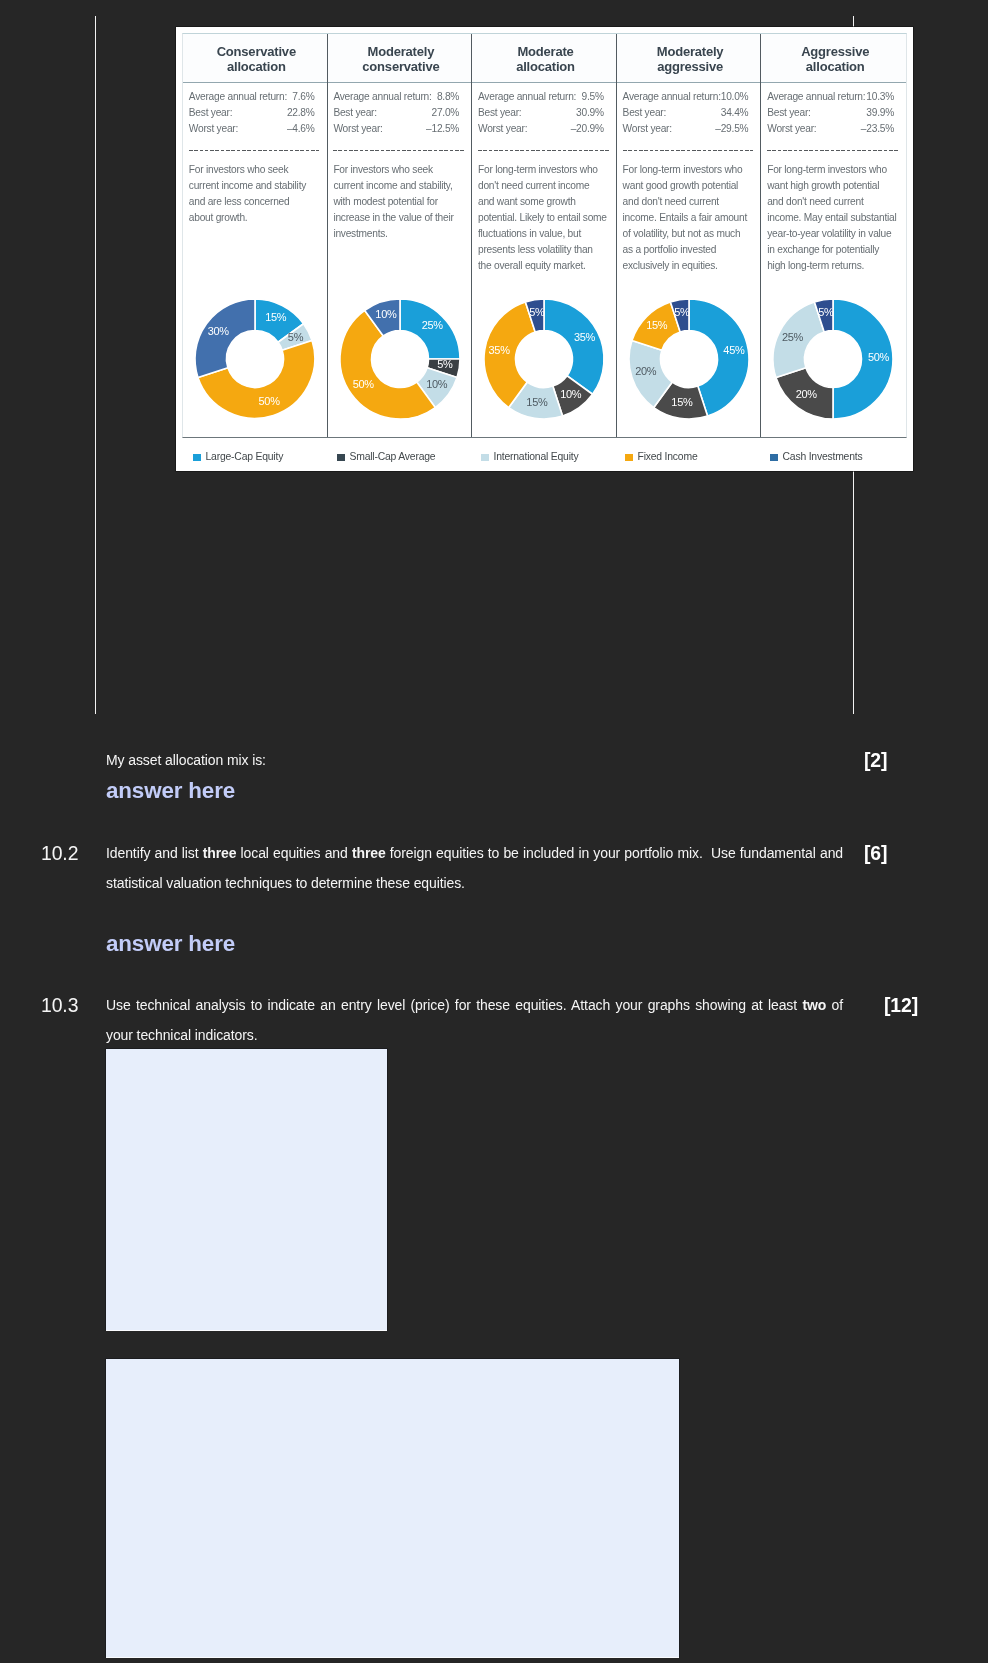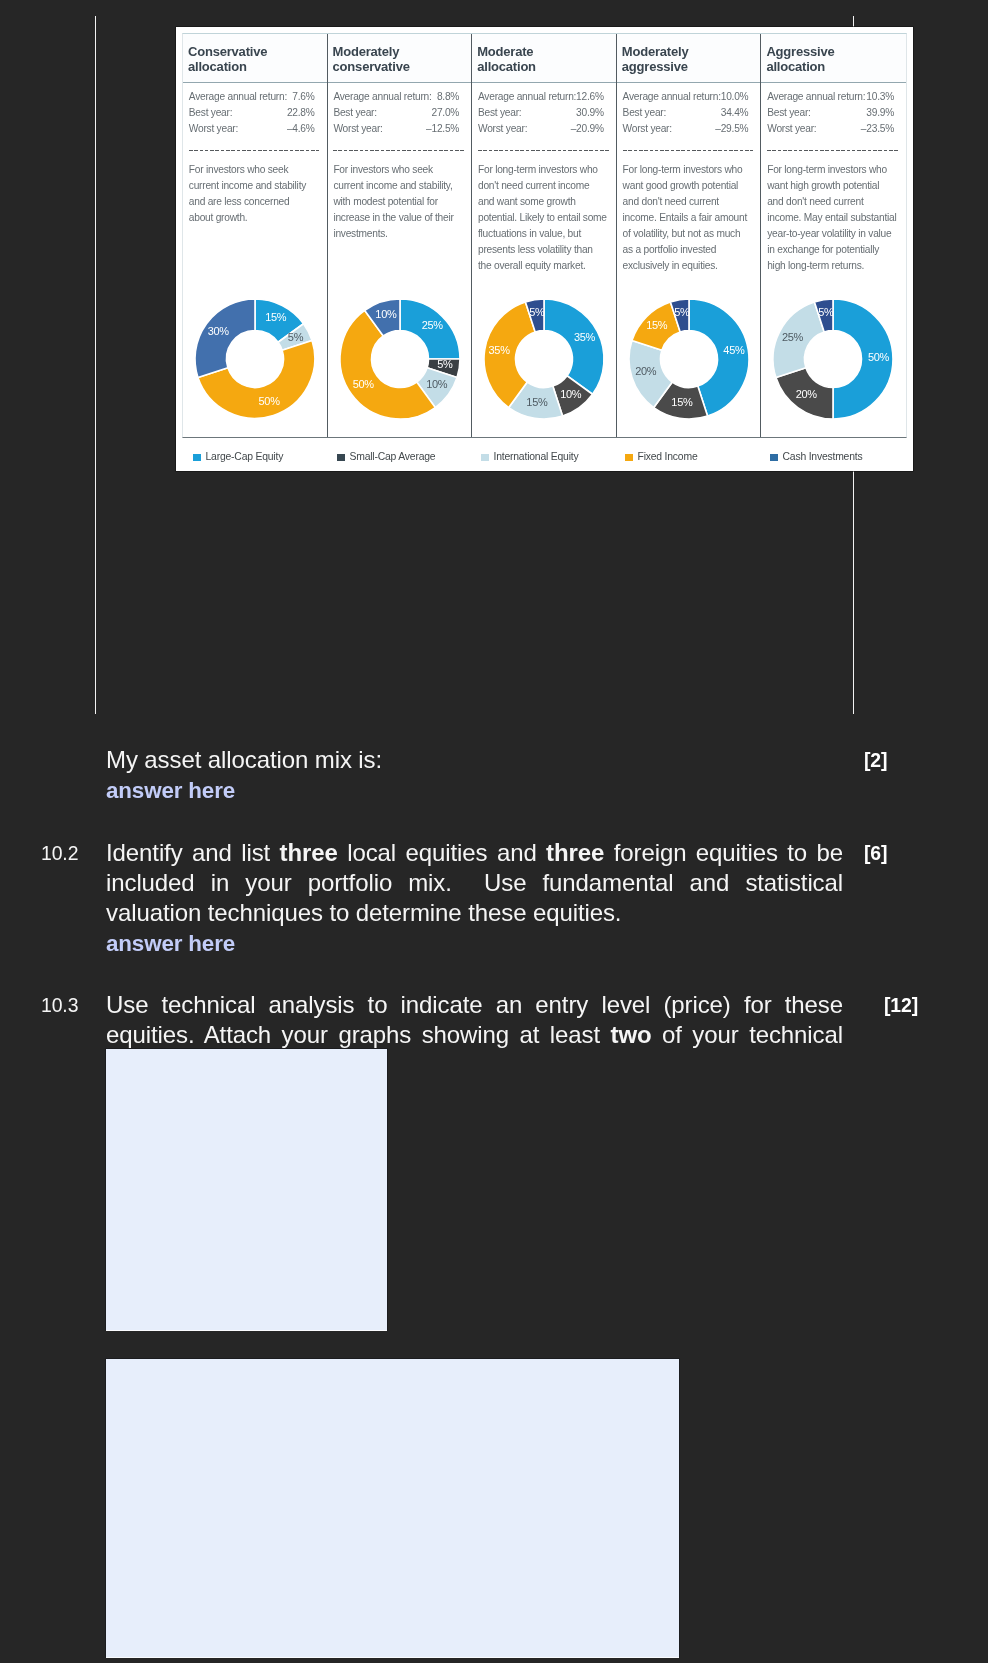--- a/index.html
+++ b/index.html
@@ -14,39 +14,39 @@
        border-top:1.5px solid #c0d4d9;border-left:1px solid #dfe6e9;
        border-right:1px solid #dfe6e9;border-bottom:1.4px solid #6c767b;
        box-sizing:border-box;}
   .col{position:absolute;top:0;width:144.6px;height:100%;box-sizing:border-box;
        border-right:1px solid #525b61;}
   .col.last{border-right:none;}
   .colhead{position:absolute;left:0;top:0;right:0;height:49px;background:#fcfdfe;
            border-bottom:1px solid #93a7af;box-sizing:border-box;}
   .colhead span{position:absolute;left:5px;top:9.5px;right:2px;
            font-size:13px;font-weight:bold;line-height:15.5px;color:#39454f;
-           letter-spacing:-0.2px;}
+           letter-spacing:-0.2px;text-align:center;}
   .stats{position:absolute;left:5.8px;top:55px;right:12px;font-size:10.2px;
          letter-spacing:-0.24px;line-height:16px;color:#676e73;}
   .stats .row{position:relative;height:16px;white-space:nowrap;}
   .stats .row .k{position:absolute;left:0;top:0;}
   .stats .row .v{position:absolute;right:0;top:0;}
   .dash{position:absolute;left:5.8px;right:7.2px;top:116px;height:1px;
         background:repeating-linear-gradient(to right,#55595c 0 3.6px,transparent 3.6px 5.3px);}
   .desc{position:absolute;left:5.8px;top:128px;right:5.9px;font-size:10.2px;
         letter-spacing:-0.24px;line-height:16px;color:#676e73;}
   .donut{position:absolute;left:2px;top:255px;width:140px;height:140px;}
   
   #legend{position:absolute;left:5px;top:420px;width:727px;height:19px;}
   .lg{position:absolute;top:0;height:19px;font-size:10.4px;letter-spacing:-0.2px;
       color:#42484b;line-height:19px;white-space:nowrap;}
   .lgsw{display:inline-block;width:7.5px;height:7.5px;margin-right:5px;vertical-align:-1px;}
   
   .qnum{position:absolute;font-size:19.4px;letter-spacing:-0.1px;color:#f5f5f5;line-height:30px;}
-  .qbody{position:absolute;font-size:24px;letter-spacing:-0.1px;color:#f5f5f5;
+  .qbody{position:absolute;font-size:14px;letter-spacing:-0.1px;color:#f5f5f5;
          line-height:30px;text-align:justify;white-space:pre-wrap;}
   .qmark{position:absolute;font-size:19.4px;letter-spacing:-0.1px;color:#fff;font-weight:bold;line-height:30px;}
   .ans{position:absolute;font-size:22.4px;letter-spacing:-0.15px;font-weight:bold;color:#c2ccf8;line-height:26px;}
   .graphbox{position:absolute;background:#e7eefb;
             box-shadow:0 1px 0 0 #fbfcff, 0 0 0 0.6px #14161b;}
 </style>
 </head>
 <body>
 
 <div class="vline" style="left:95px;top:16px;height:698px;"></div>
@@ -138,21 +138,21 @@
       <div class="col" style="left: 289.2px;">
         <div class="colhead">
           <span>
             <div>Moderate</div>
             <div>allocation</div>
           </span>
         </div>
         <div class="stats">
           <div class="row">
             <span class="k">Average annual return:</span>
-            <span class="v">12.6%</span>
+            <span class="v">9.5%</span>
           </div>
           <div class="row">
             <span class="k">Best year:</span>
             <span class="v">30.9%</span>
           </div>
           <div class="row">
             <span class="k">Worst year:</span>
             <span class="v">–20.9%</span>
           </div>
         </div>

